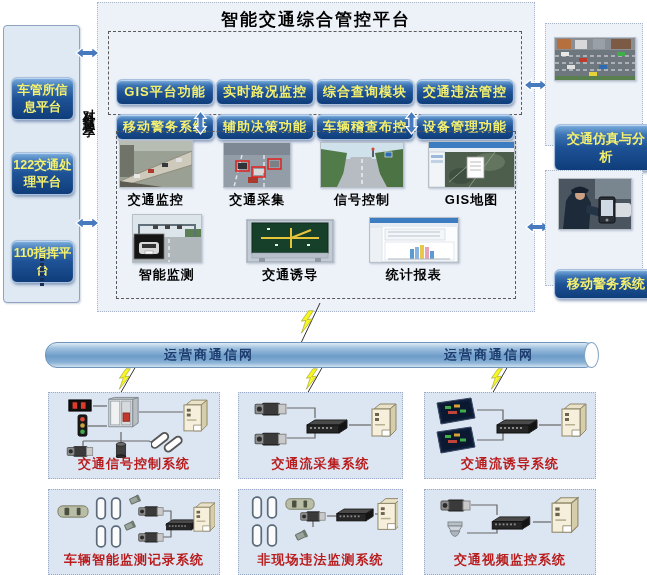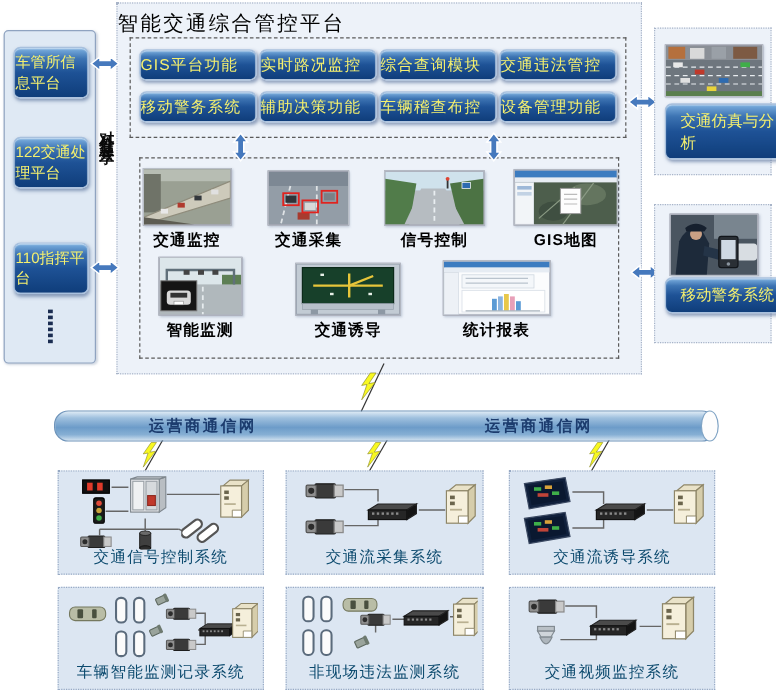--- a/index.html
+++ b/index.html
@@ -3,33 +3,33 @@
 <meta charset="utf-8">
 <style>
   html,body{margin:0;padding:0;background:#fff;}
   .stage{position:relative;width:647px;height:575px;background:#fff;overflow:hidden;
          font-family:"Liberation Sans","DejaVu Sans",sans-serif;color:#111;}
   
   .sidebar{position:absolute;left:3px;top:25px;width:75px;height:276px;background:#dfe9f4;
            border:1px solid #8fa3c0;border-radius:4px;box-shadow:1px 1px 2px rgba(120,140,170,.35);}
   .main-box{position:absolute;left:97px;top:2px;width:436px;height:308px;background:#edf2f9;
             border:1.5px dotted #a8b4c8;}
-  .main-title{position:absolute;top:5px;left:0;right:0;text-align:left;font-size:17px;
-              font-weight:normal;letter-spacing:2px;color:#000;}
+  .main-title{position:absolute;top:5px;left:0;right:0;text-align:center;font-size:17px;
+              font-weight:bold;letter-spacing:2px;color:#000;}
   .func-box{position:absolute;left:10px;top:28px;width:412px;height:82px;border:1px dashed #5a5a5a;}
   .func-row{position:absolute;left:7px;right:7px;display:flex;justify-content:space-between;}
   .func-row.r1{top:9px}.func-row.r2{top:44px}
   .tiles-box{position:absolute;left:18px;top:128px;width:398px;height:166px;border:1px dashed #5a5a5a;}
   .right-box{position:absolute;width:96px;background:#edf2f9;border:1.5px dotted #a8b4c8;}
   .rbA{left:545px;top:23px;height:121px}.rbB{left:545px;top:170px;height:114px}
   .sys-box{position:absolute;background:#dce6f2;border:1.5px dotted #97a9c4;}
   
   .blue-btn{background:linear-gradient(180deg,#7db0e0 0%,#3d74b3 22%,#1e5296 50%,#0f3d7a 100%);
-            color:#f5f06e;font-weight:normal;text-align:left;border:1px solid #a8c0dd;border-radius:6px;
-            box-shadow:1px 2px 3px rgba(50,80,130,.5), inset 0 1px 1px rgba(255,255,255,.55);}
+            color:#f5f06e;font-weight:bold;text-align:center;border:1px solid #a8c0dd;border-radius:6px;
+            box-shadow:1px 2px 3px rgba(50,80,130,.5), inset 0 1px 1px rgba(255,255,255,.55);margin-top:38px;}
   .func-btn{width:96px;height:24px;line-height:24px;font-size:13px;letter-spacing:1px;white-space:nowrap;}
   .side-btn{position:absolute;left:7px;width:59px;padding:4px 1px;font-size:12.5px;line-height:1.32;}
   .rt-btn{position:absolute;left:8px;width:78px;padding:5px 12px;font-size:13px;line-height:1.35;}
   
   .dots{position:absolute;left:50%;top:232px;transform:translateX(-50%);display:flex;flex-direction:column;gap:2px;}
   .dots i{width:4px;height:3px;background:#1b2d52;display:block;}
   
   .vshare{position:absolute;left:80px;top:99px;writing-mode:vertical-rl;text-orientation:upright;
           font-size:12.5px;font-weight:bold;letter-spacing:3px;color:#0a0a0a;}
   
@@ -37,27 +37,27 @@
   .tile-row.tr1{top:8px}.tile-row.tr2{top:82px}
   .tile{width:25%;display:flex;flex-direction:column;align-items:center;justify-content:flex-end;}
   .thumb{border:1px solid #b9bfc7;box-shadow:1px 1px 2px rgba(90,110,140,.35);display:block;background:#889;}
   .tile-label{margin-top:3px;font-size:13px;font-weight:bold;color:#000;letter-spacing:1px;white-space:nowrap;}
   
   .pipe{position:absolute;left:45px;top:342px;width:550px;height:24px;border-radius:12px;
         background:linear-gradient(180deg,#ddeaf5 0%,#9fc0de 22%,#6d9cc9 55%,#86afd4 80%,#cfe0ee 100%);
         border:1px solid #6f94ba;}
   .pipe-cap{position:absolute;right:-3px;top:-1px;width:13px;height:24px;border-radius:50%;
             background:#fdfdfd;border:1px solid #7fa3c4;}
-  .pipe-label{position:absolute;top:50%;transform:translateY(-50%);width:170px;
+  .pipe-label{position:absolute;top:50%;transform:translateY(-50%);width:170px;text-align:center;
               font-size:13px;font-weight:bold;color:#1c3c6e;letter-spacing:2px;}
   .pl1{left:78px}.pl2{left:358px}
   
   .abs{position:absolute;}
   .sys-label{position:absolute;left:0;right:0;bottom:5px;text-align:center;font-size:13px;
-             font-weight:normal;color:#0c4a6e;letter-spacing:1px;}
+             font-weight:bold;color:#b91c1c;letter-spacing:1px;}
   .diagram{position:absolute;left:4px;top:3px;}
 </style>
 </head>
 <body>
 
 <svg width="0" height="0" style="position:absolute" aria-hidden="true">
 <defs>
 <symbol id="sym-server" viewBox="0 0 26 34">
   <polygon points="3,6 9,1 25,1 19,6" fill="#e9e2c8" stroke="#8e8668"></polygon>
   <polygon points="19,6 25,1 25,27 19,33" fill="#d6cdab" stroke="#8e8668"></polygon>

